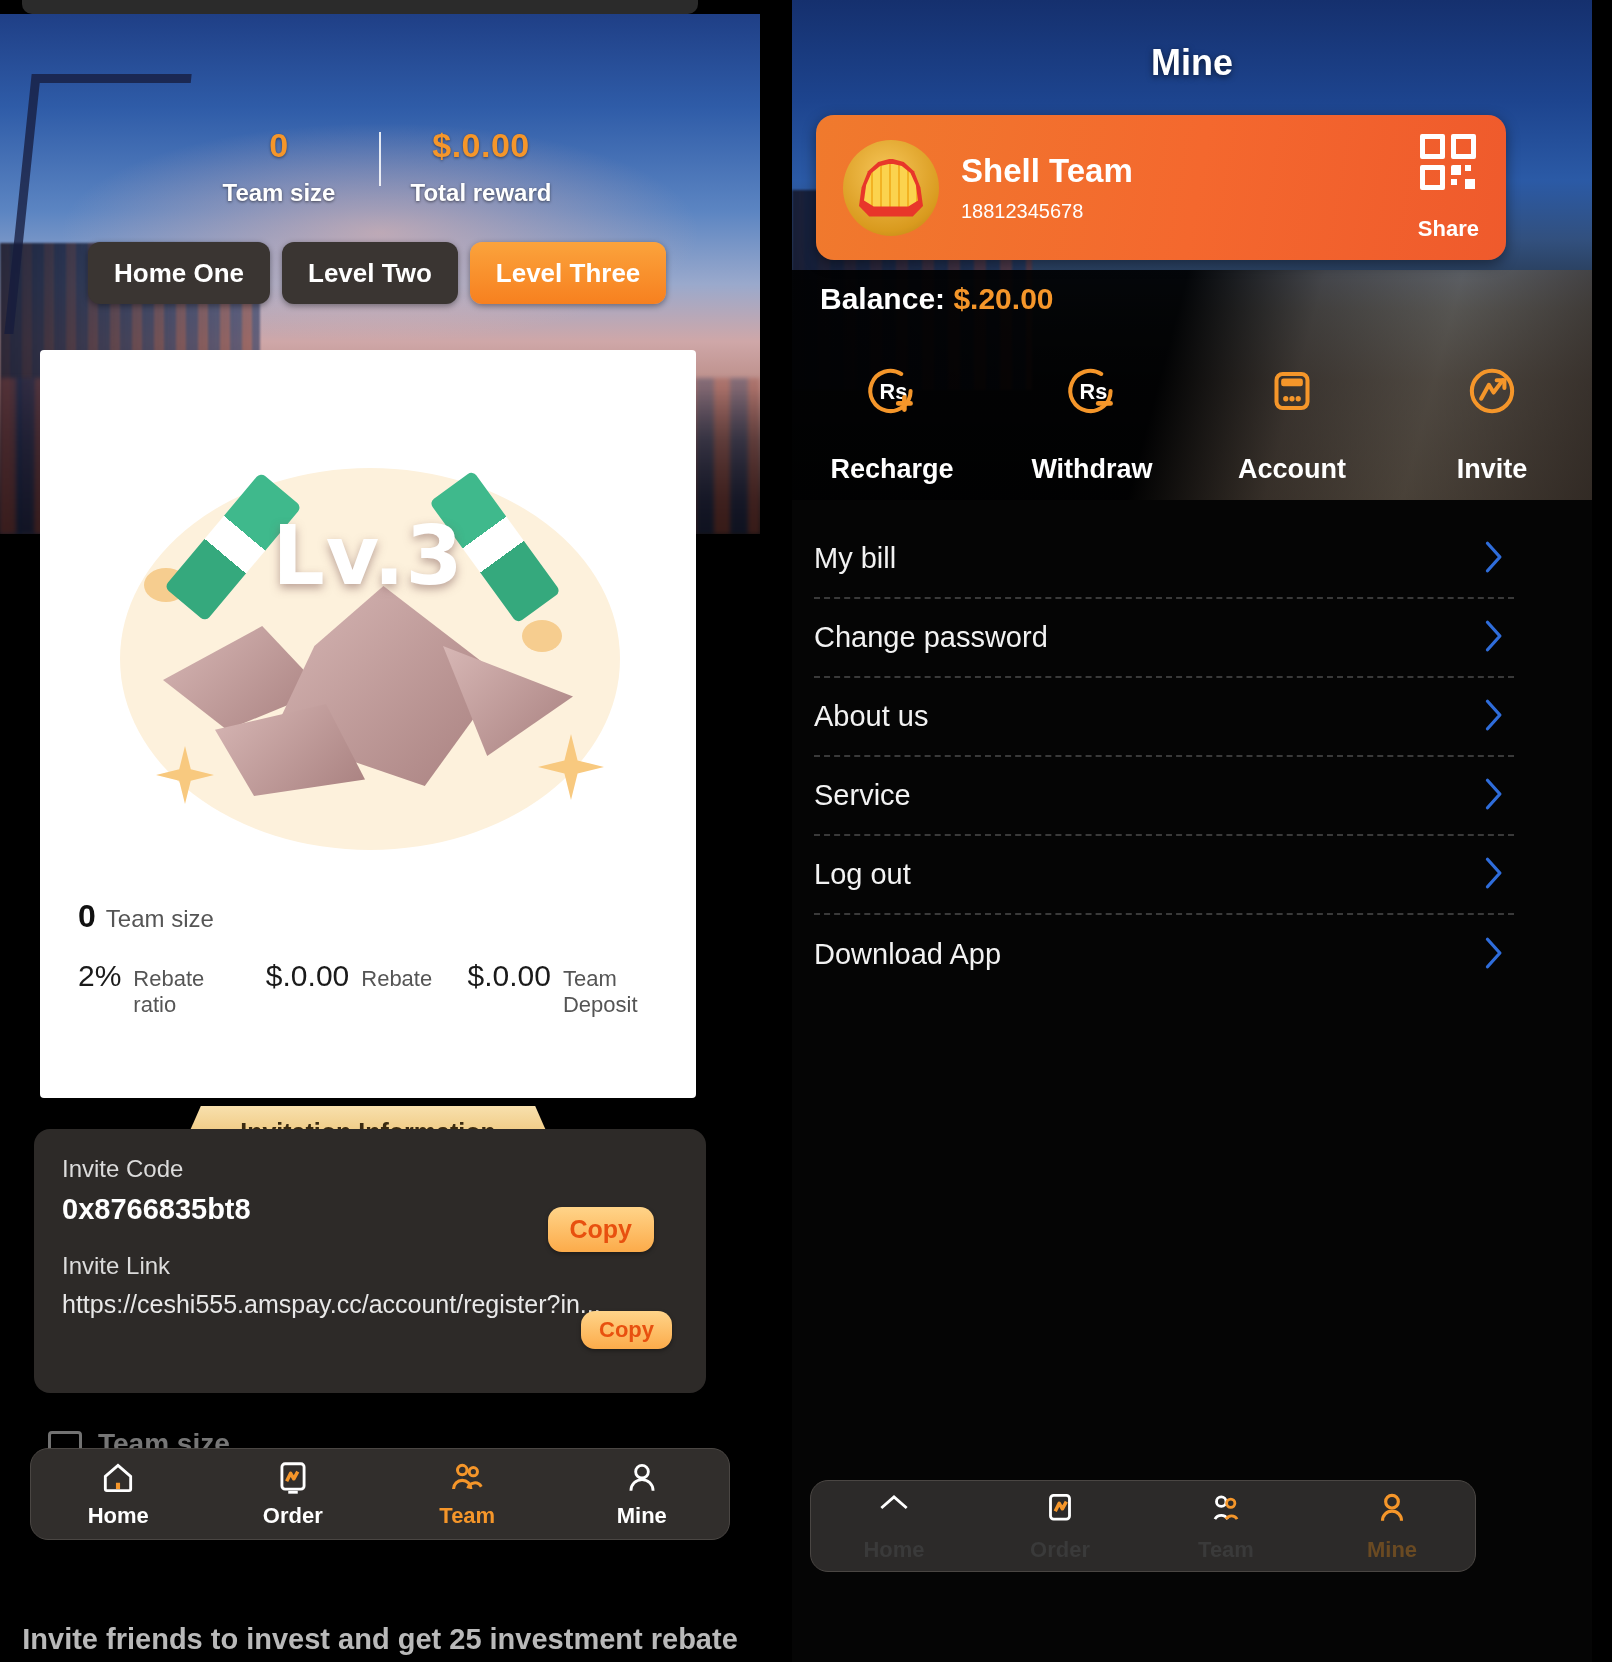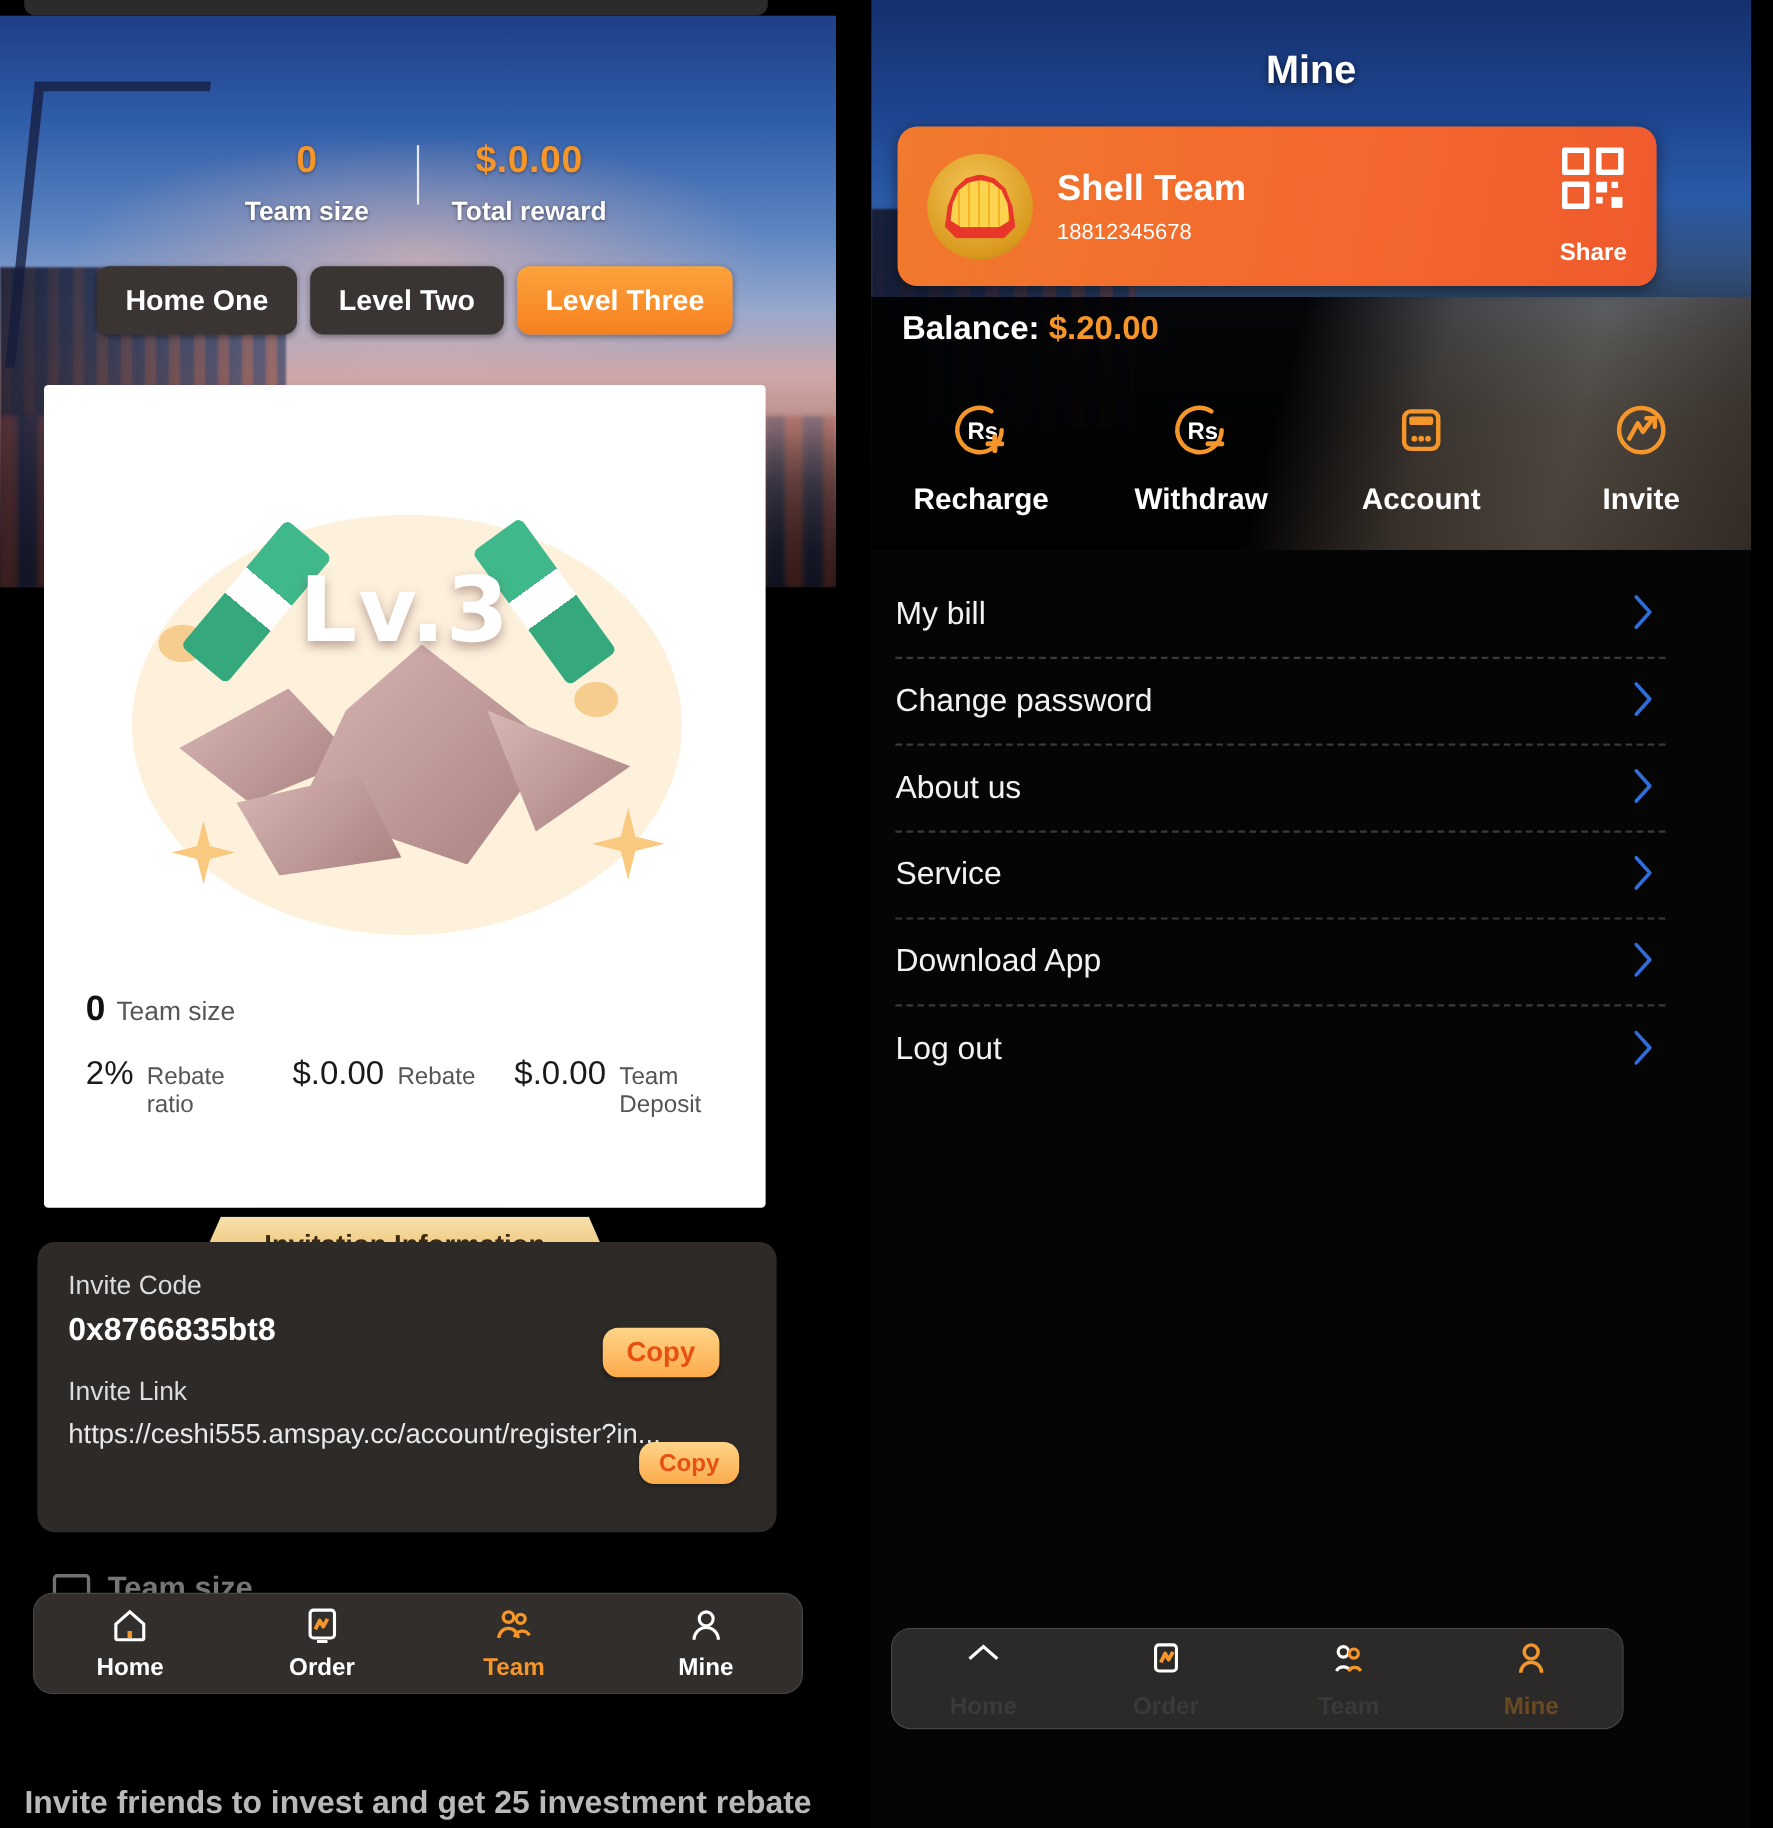--- a/index.html
+++ b/index.html
@@ -288,21 +288,21 @@
   .balance {
     position: absolute; top: 282px; left: 28px;
     font-size: 30px; font-weight: 700; color: #fff;
   }
   .balance .amt { color: #f5962a; }
   .actions {
     position: absolute; top: 360px; left: 0; width: 800px;
     display: flex;
   }
   .action { flex: 1; text-align: center; }
-  .action-lbl { margin-top: 12px; font-size: 27px; font-weight: 700; color: #fff; }
+  .action-lbl { margin-top: 28px; font-size: 27px; font-weight: 700; color: #fff; }
   .menu {
     position: absolute; top: 520px; left: 22px; width: 700px;
   }
   .menu-item {
     position: relative;
     height: 79px;
     display: flex; align-items: center;
     border-bottom: 2px dashed #3a3a3a;
   }
   .menu-item:last-child { border-bottom: none; }
@@ -552,29 +552,29 @@
         </div>
         <div class="menu-item">
           <span class="menu-lbl">Service</span>
           <span class="chev">
             <svg width="34" height="44" viewBox="0 0 24 32" fill="none" stroke="#2f6ddb" stroke-width="2.4" stroke-linecap="round" stroke-linejoin="round">
                 <path d="M8 6l9 10-9 10"></path>
               </svg>
           </span>
         </div>
         <div class="menu-item">
-          <span class="menu-lbl">Download App</span>
+          <span class="menu-lbl">Log out</span>
           <span class="chev">
             <svg width="34" height="44" viewBox="0 0 24 32" fill="none" stroke="#2f6ddb" stroke-width="2.4" stroke-linecap="round" stroke-linejoin="round">
                 <path d="M8 6l9 10-9 10"></path>
               </svg>
           </span>
         </div>
         <div class="menu-item">
-          <span class="menu-lbl">Log out</span>
+          <span class="menu-lbl">Download App</span>
           <span class="chev">
             <svg width="34" height="44" viewBox="0 0 24 32" fill="none" stroke="#2f6ddb" stroke-width="2.4" stroke-linecap="round" stroke-linejoin="round">
                 <path d="M8 6l9 10-9 10"></path>
               </svg>
           </span>
         </div>
       </div>
 
       <div class="tabbar-r">
         <div class="tab-r">

